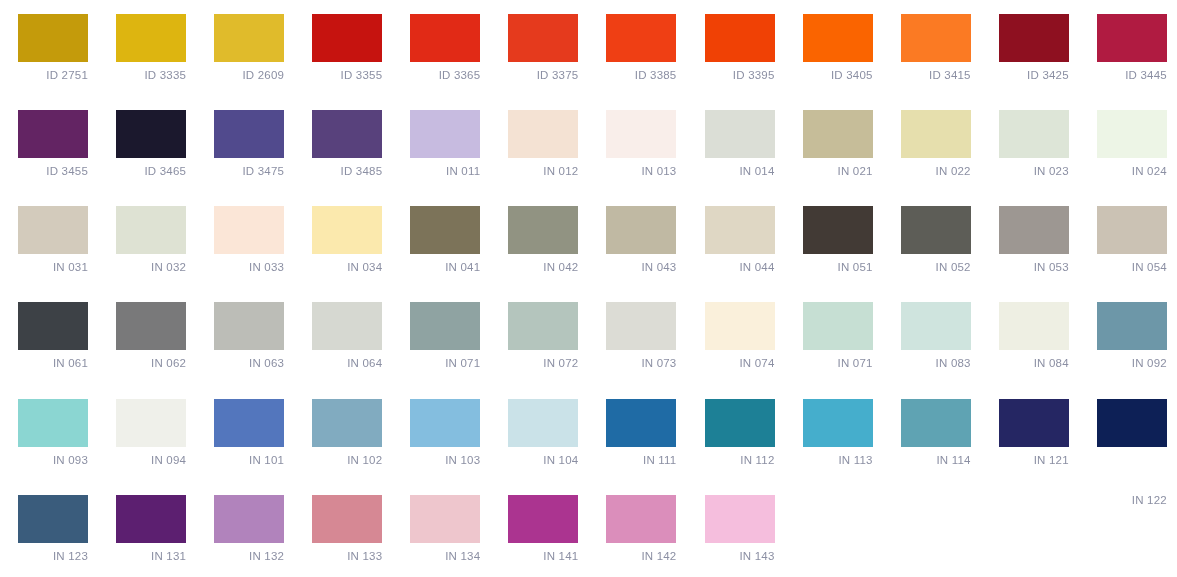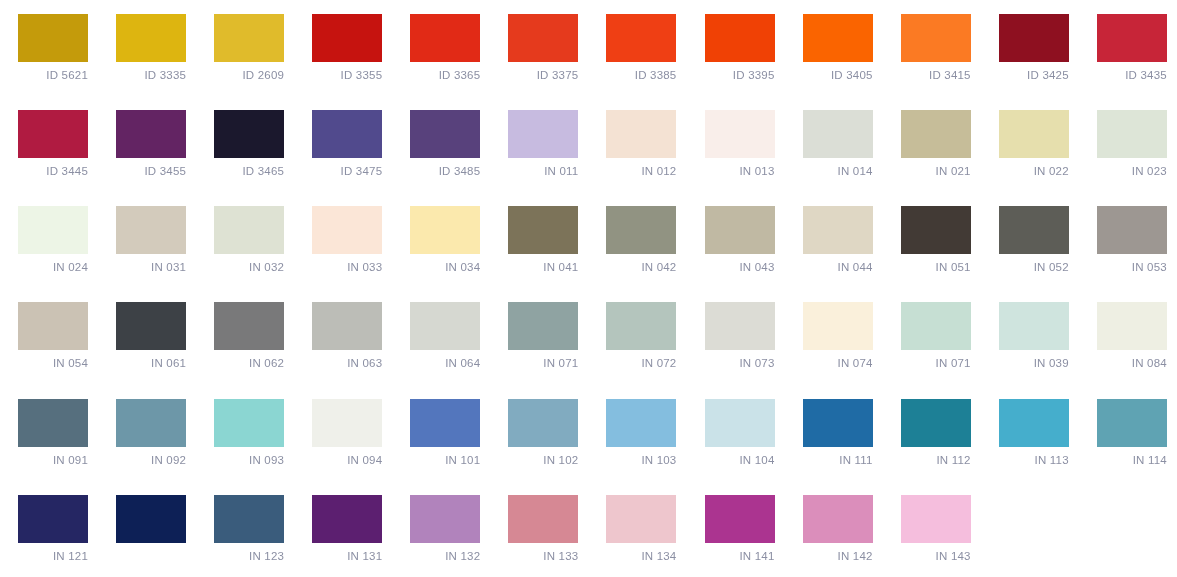--- a/index.html
+++ b/index.html
@@ -44,21 +44,21 @@
     margin-top: 6px;
     white-space: nowrap;
   }
 </style>
 </head>
 <body>
 
 <div id="palette-grid" style="background: rgb(255, 255, 255);">
     <div class="swatch-cell">
       <span class="swatch-chip" style="background-color: rgb(196, 155, 11);"></span>
-      <span class="swatch-label" style="color: rgb(139, 143, 163);">ID 5621</span>
+      <span class="swatch-label" style="color: rgb(139, 143, 163);">ID 2751</span>
     </div>
     <div class="swatch-cell">
       <span class="swatch-chip" style="background-color: rgb(221, 181, 16);"></span>
       <span class="swatch-label" style="color: rgb(139, 143, 163);">ID 3335</span>
     </div>
     <div class="swatch-cell">
       <span class="swatch-chip" style="background-color: rgb(224, 187, 43);"></span>
       <span class="swatch-label" style="color: rgb(139, 143, 163);">ID 2609</span>
     </div>
     <div class="swatch-cell">
@@ -87,24 +87,20 @@
     </div>
     <div class="swatch-cell">
       <span class="swatch-chip" style="background-color: rgb(251, 122, 35);"></span>
       <span class="swatch-label" style="color: rgb(139, 143, 163);">ID 3415</span>
     </div>
     <div class="swatch-cell">
       <span class="swatch-chip" style="background-color: rgb(142, 16, 32);"></span>
       <span class="swatch-label" style="color: rgb(139, 143, 163);">ID 3425</span>
     </div>
     <div class="swatch-cell">
-      <span class="swatch-chip" style="background-color: rgb(199, 37, 56);"></span>
-      <span class="swatch-label" style="color: rgb(139, 143, 163);">ID 3435</span>
-    </div>
-    <div class="swatch-cell">
       <span class="swatch-chip" style="background-color: rgb(176, 27, 65);"></span>
       <span class="swatch-label" style="color: rgb(139, 143, 163);">ID 3445</span>
     </div>
     <div class="swatch-cell">
       <span class="swatch-chip" style="background-color: rgb(99, 36, 99);"></span>
       <span class="swatch-label" style="color: rgb(139, 143, 163);">ID 3455</span>
     </div>
     <div class="swatch-cell">
       <span class="swatch-chip" style="background-color: rgb(27, 24, 45);"></span>
       <span class="swatch-label" style="color: rgb(139, 143, 163);">ID 3465</span>
@@ -228,29 +224,25 @@
     <div class="swatch-cell">
       <span class="swatch-chip" style="background-color: rgb(250, 240, 219);"></span>
       <span class="swatch-label" style="color: rgb(139, 143, 163);">IN 074</span>
     </div>
     <div class="swatch-cell">
       <span class="swatch-chip" style="background-color: rgb(198, 223, 211);"></span>
       <span class="swatch-label" style="color: rgb(139, 143, 163);">IN 071</span>
     </div>
     <div class="swatch-cell">
       <span class="swatch-chip" style="background-color: rgb(207, 228, 222);"></span>
-      <span class="swatch-label" style="color: rgb(139, 143, 163);">IN 039</span>
+      <span class="swatch-label" style="color: rgb(139, 143, 163);">IN 083</span>
     </div>
     <div class="swatch-cell">
       <span class="swatch-chip" style="background-color: rgb(238, 239, 227);"></span>
       <span class="swatch-label" style="color: rgb(139, 143, 163);">IN 084</span>
-    </div>
-    <div class="swatch-cell">
-      <span class="swatch-chip" style="background-color: rgb(86, 111, 126);"></span>
-      <span class="swatch-label" style="color: rgb(139, 143, 163);">IN 091</span>
     </div>
     <div class="swatch-cell">
       <span class="swatch-chip" style="background-color: rgb(109, 151, 168);"></span>
       <span class="swatch-label" style="color: rgb(139, 143, 163);">IN 092</span>
     </div>
     <div class="swatch-cell">
       <span class="swatch-chip" style="background-color: rgb(139, 214, 210);"></span>
       <span class="swatch-label" style="color: rgb(139, 143, 163);">IN 093</span>
     </div>
     <div class="swatch-cell">

